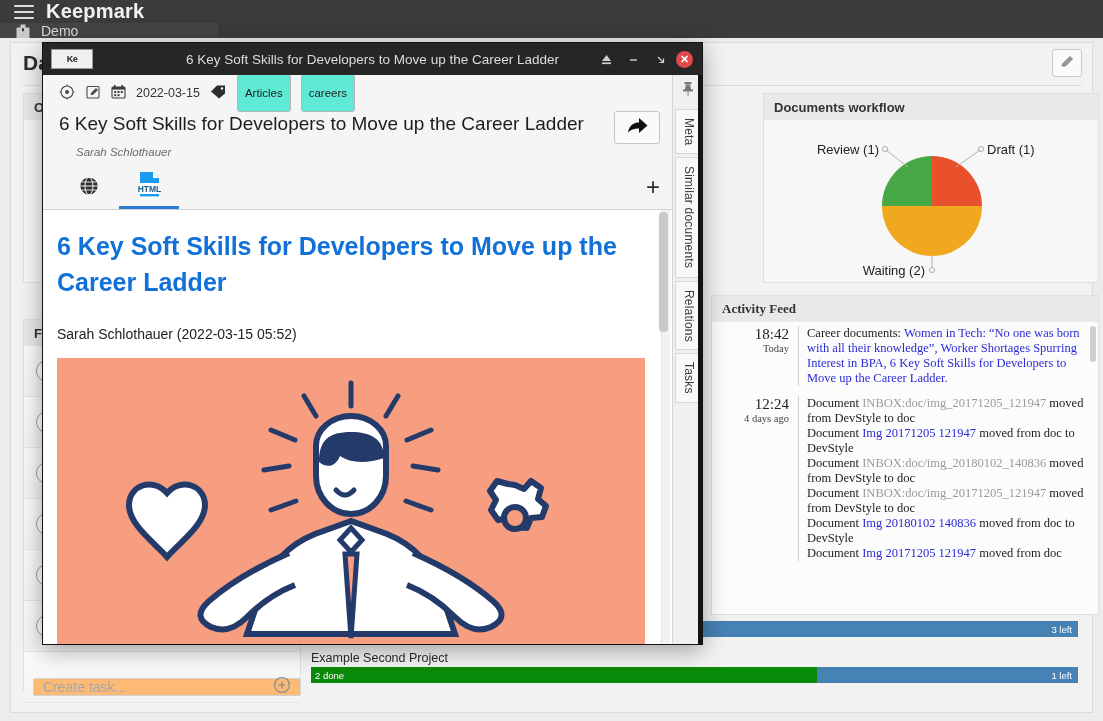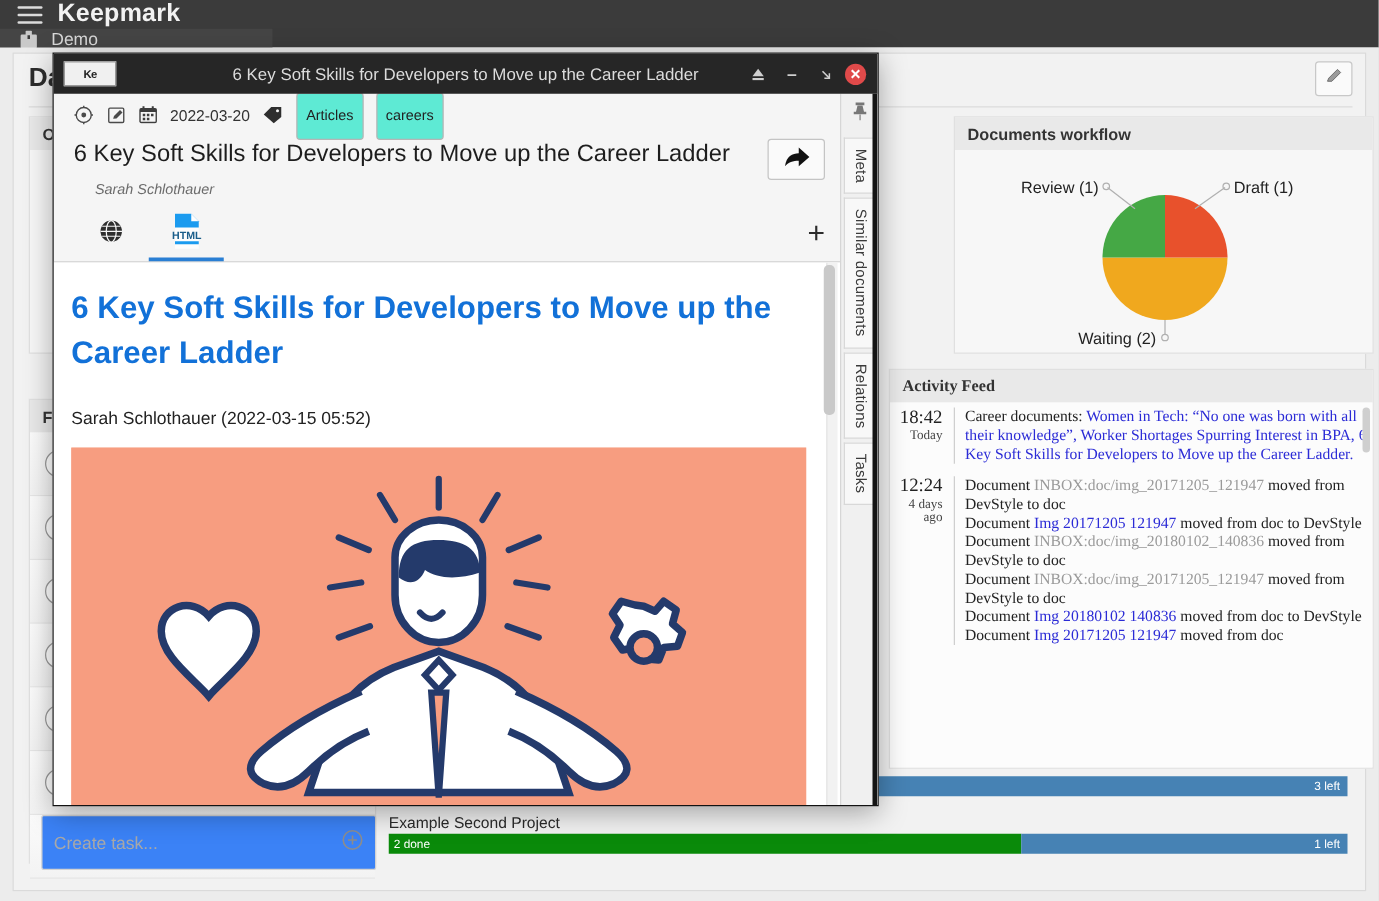--- a/index.html
+++ b/index.html
@@ -95,41 +95,41 @@
   .focus-row {
     height: 51px; border-bottom: 1px solid #e6e6e6;
     display: flex; align-items: center; padding: 0 12px; gap: 10px;
     background: linear-gradient(#fbfbfb, #f3f3f3);
   }
   .focus-check {
     width: 22px; height: 22px; border: 1.6px solid #9a9a9a; border-radius: 50%;
     flex: none; background: #fff;
   }
   #create-task {
-    position: absolute; left: 22px; bottom: 16px; width: 268px; height: 44px;
-    background: #3b82f6; border: 1px solid #d2d2d2; border-radius: 2px;
+    position: absolute; left: 22px; bottom: 16px; width: 268px; height: 18px;
+    background: #fdba74; border: 1px solid #d2d2d2; border-radius: 2px;
     display: flex; align-items: center; padding: 0 9px;
   }
   #create-task input {
     flex: 1; border: none; outline: none; background: transparent;
     font-family: "Liberation Sans", sans-serif; font-size: 14px; color: #333;
   }
   #create-task input::placeholder { color: #a8a8a8; }
 
   
   #panel-workflow { left: 752px; top: 50px; width: 336px; height: 190px; }
   #wf-body { position: relative; height: 162px; }
   #panel-activity { left: 700px; top: 252px; width: 388px; height: 320px; font-family: Liberation Serif, serif; }
   #activity-body {
     height: 292px; overflow: hidden; position: relative;
     background: #fcfcfc; font-size: 12.5px; color: #222;
   }
   .act-row { display: flex; padding: 4px 0 6px 0; }
   .act-time {
-    width: 52px; flex: none; text-align: right; padding-right: 9px;
+    width: 87px; flex: none; text-align: right; padding-right: 9px;
     border-right: 1px solid #cfcfcf;
   }
   .act-time .hh { font-size: 15px; color: #222; }
   .act-time .ago { font-size: 10.5px; color: #444; }
   .act-text { padding-left: 8px; line-height: 15px; flex: 1; }
   .lnk { color: #2b2bd6; }
   .dim { color: #9a9a9a; }
   #act-scroll {
     position: absolute; right: 2px; top: 4px; width: 6px; height: 36px;
     background: #cfcfcf; border-radius: 3px;
@@ -520,21 +520,21 @@
               <rect x="1" y="3" width="13" height="2.6"></rect>
               <rect x="3" y="1" width="1.6" height="3"></rect>
                 <rect x="10.4" y="1" width="1.6" height="3"></rect>
               <rect x="3.2" y="7" width="2" height="2"></rect>
                 <rect x="6.5" y="7" width="2" height="2"></rect>
                 <rect x="9.8" y="7" width="2" height="2"></rect>
               <rect x="3.2" y="10.2" width="2" height="2"></rect>
                 <rect x="6.5" y="10.2" width="2" height="2"></rect>
             </svg>
           </span>
-          <span>2022-03-20</span>
+          <span>2022-03-15</span>
           <span>
             <svg width="17" height="15" viewBox="0 0 17 15" fill="#2e2e2e">
               <path d="M1 7.5 L7 1.5 H15 V9.5 L9 14.5 Z"></path>
               <circle cx="12" cy="4.5" r="1.2" fill="#f5f5f5"></circle>
             </svg>
           </span>
           <span class="tagchip">Articles</span>
           <span class="tagchip">careers</span>
         </div>
 

